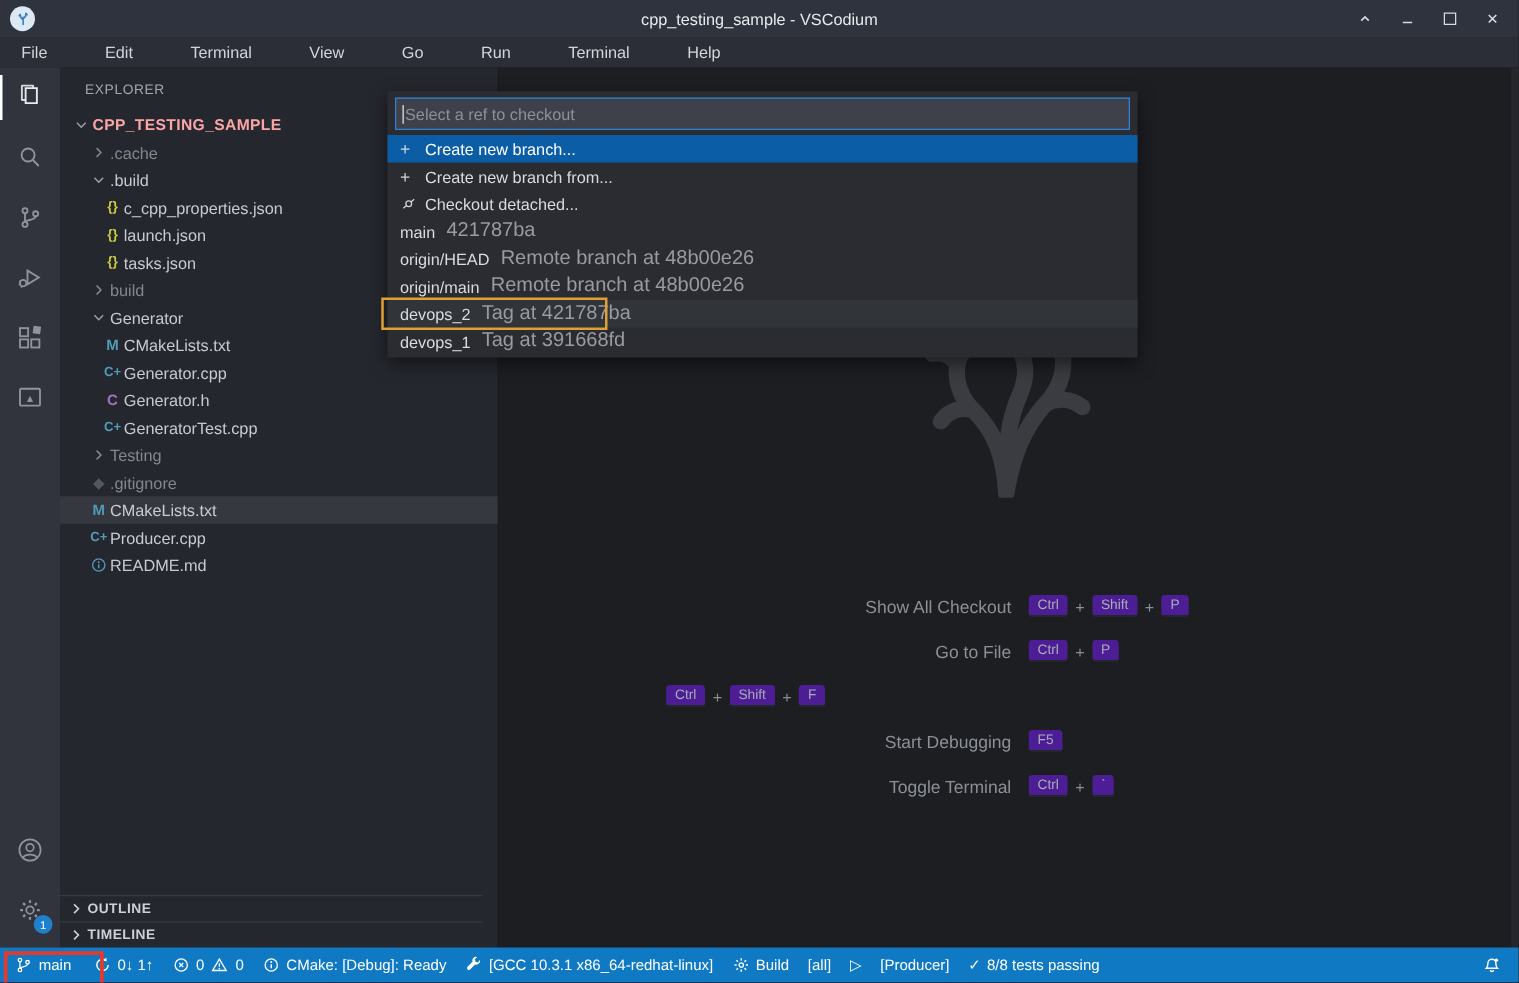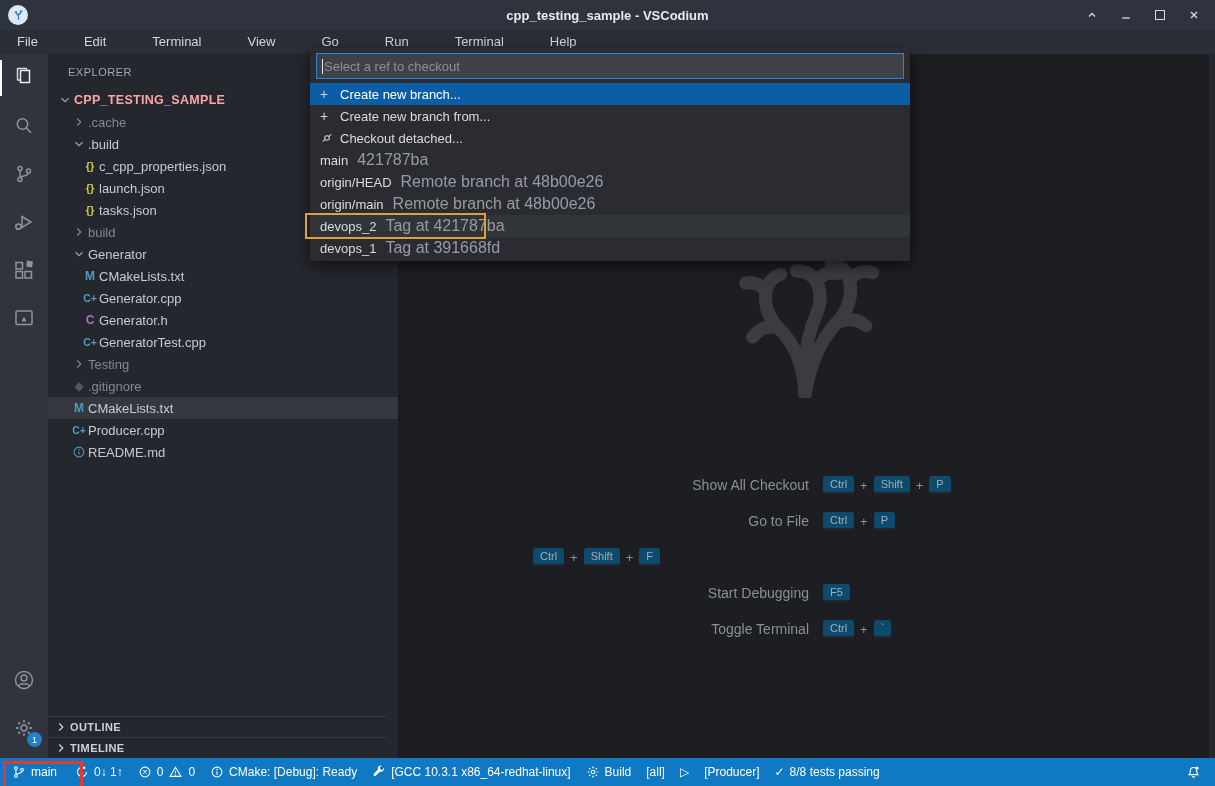--- a/index.html
+++ b/index.html
@@ -6,21 +6,21 @@
   html,body { width:1215px; height:786px; overflow:hidden; background:#1d1e22;
     font-family:"Liberation Sans","DejaVu Sans",sans-serif; }
   .app { position:relative; width:1215px; height:786px; background:#1d1e22; }
 
   
   .titlebar { position:absolute; left:0; top:0; width:100%; height:30px; background:#2f333d;
     display:flex; align-items:center; }
   .app-icon { width:20px; height:20px; border-radius:50%; background:#dce9f5; margin-left:8px;
     display:flex; align-items:center; justify-content:center; }
   .win-title { position:absolute; left:0; right:0; text-align:center; color:#e8eaee;
-    font-size:13px; font-weight:bold; pointer-events:none; }
+    font-size:13px; font-weight:normal; pointer-events:none; }
   .win-controls { position:absolute; right:8px; top:0; height:30px; display:flex; align-items:center; gap:8px; }
   .win-btn { width:26px; height:26px; display:flex; align-items:center; justify-content:center;
     color:#d7dae0; font-size:13px; }
   .maxi { width:10px; height:10px; border:1.5px solid #d7dae0; }
 
   
   .menubar { position:absolute; left:0; top:30px; width:100%; height:24px; background:#2b2e36;
     display:flex; align-items:center; padding-left:8px;gap:28px; }
   .menu-item { color:#d3d5da; font-size:13px; padding:0 9px; line-height:24px; }
 
@@ -61,26 +61,26 @@
 
   
   .editor { position:absolute; left:399px; top:54px; width:816px; height:704px; background:#1d1e22;
     border-right:6px solid #26272c; }
   .watermark-logo { position:absolute; left:316px; top:196px; opacity:1; }
   .shortcuts { position:absolute; left:120px; top:420px; width:560px; display:flex;
     flex-direction:column; gap:14px; }
   .sc-row { display:flex; align-items:center; height:22px; }
   .sc-label { width:290px; text-align:right; color:#8b8f97; font-size:14px; }
   .sc-keys { display:flex; align-items:center; margin-left:14px; gap:6px; }
-  .kbd { background:#0c4a6e; border-radius:3px; color:#a9adb5; font-size:11px; padding:2px 7px;
+  .kbd { background:#4c1d95; border-radius:3px; color:#a9adb5; font-size:11px; padding:2px 7px;
     border-bottom:2px solid #24262b; min-width:14px; text-align:right; }
   .plus { color:#8b8f97; font-size:13px; }
 
   
-  .quickpick { position:absolute; left:310px; top:48px; width:600px; background:#2a2c32; z-index:50;
+  .quickpick { position:absolute; left:310px; top:73px; width:600px; background:#2a2c32; z-index:50;
     box-shadow:0 5px 14px rgba(0,0,0,.55); padding-bottom:2px; }
   .qp-input { margin:5px 6px 4px 6px; height:26px; background:#3e4149; border:1px solid #2f81d6;
     display:flex; align-items:center; padding-left:5px; }
   .qp-caret { width:1px; height:15px; background:#e5e7ea; margin-right:1px; }
   .qp-placeholder { color:#8d9097; font-size:13px; }
   .qp-row { height:22px; display:flex; align-items:center; padding:0 10px; position:relative;
     color:#d9dbdf; font-size:13px; cursor:pointer; }
   .qp-row .qp-icon { width:20px; flex:0 0 20px; color:#cfd2d7; font-size:14px; display:flex; align-items:center; }
   .qp-row.qp-selected { background:#0b5da5; color:#fff; }
   .qp-row.qp-hover { background:#313439; }

